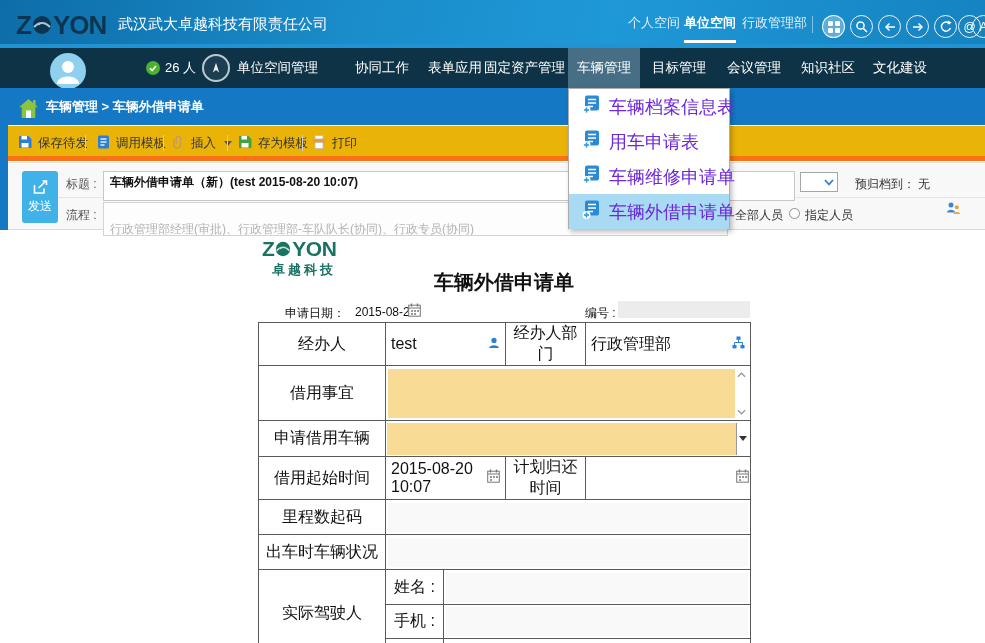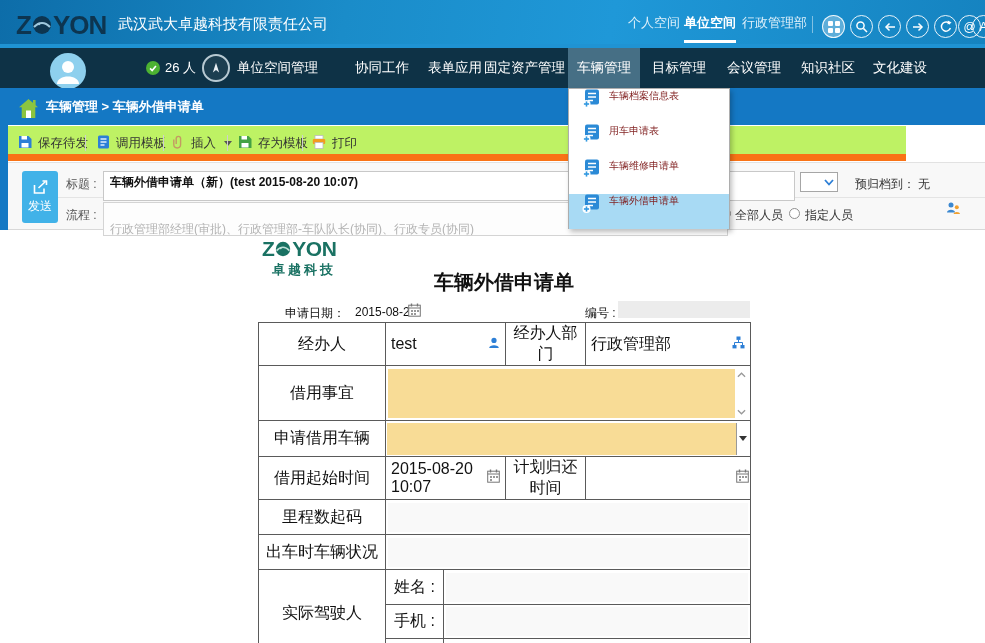--- a/index.html
+++ b/index.html
@@ -37,22 +37,22 @@
     font-size:13.5px;cursor:pointer;white-space:nowrap}
   .navactive-bg{position:absolute;left:568px;top:48px;width:72px;height:40px;background:#466f85}
 
   
   .crumbbar{position:absolute;left:0;top:88px;width:985px;height:37px;background:#1478c4}
   .crumbtext{position:absolute;left:46px;top:88px;height:37px;line-height:37px;color:#fff;
     font-size:13px;font-weight:bold}
   .leftstrip{position:absolute;left:0;top:125px;width:8px;height:105px;background:#1478c4}
 
   
-  .toolbar{position:absolute;left:8px;top:126px;width:898px;height:35px;background:#bef264;
-    border-bottom:7px solid #f97316}
+  .toolbar{position:absolute;left:8px;top:126px;width:977px;height:35px;background:#eab308;
+    border-bottom:5px solid #f97316}
   .tb-item{position:absolute;top:0;height:34px;display:flex;align-items:center;gap:6px;
     font-size:12.5px;color:#333;cursor:pointer;white-space:nowrap}
   .tb-sep{position:absolute;top:9px;width:1px;height:16px;background:#cfcfcf}
   .caret{width:0;height:0;border-left:4px solid transparent;border-right:4px solid transparent;
     border-top:5px solid #555;margin-left:2px}
 
   
   .panel{position:absolute;left:8px;top:162px;width:977px;height:68px;background:#f8f8f8;
     border-top:1px solid #e2e2e2;border-bottom:1px solid #d8d8d8}
   .panel .rowline{position:absolute;left:50px;top:34px;right:0;height:1px;background:#e4e4e4}
@@ -100,22 +100,22 @@
   .tri-down{width:0;height:0;border-left:4px solid transparent;border-right:4px solid transparent;
     border-top:5px solid #333}
   .ret-wrap{position:relative;height:100%}
   .ret-yellow{position:absolute;left:1px;top:2px;bottom:2px;right:16px;background:#f8dc96;cursor:text}
   .ret-cal{position:absolute;right:1px;top:50%;transform:translateY(-50%)}
   .empty-input{margin:2px;height:29px;background:#f9f9f9;cursor:text}
 
   
   .menu{position:absolute;left:568px;top:88px;width:162px;height:141px;background:#fff;
     border:1px solid #adadad;box-shadow:2px 3px 5px rgba(0,0,0,.25);z-index:50}
-  .menu-item{height:35px;display:flex;align-items:flex-start;gap:9px;padding-left:13px;
-    font-size:10px;color:#7f1d1d;cursor:pointer;white-space:nowrap}
+  .menu-item{height:35px;display:flex;align-items:center;gap:9px;padding-left:13px;
+    font-size:18px;color:#6d28d9;cursor:pointer;white-space:nowrap}
   .menu-item.active{background:#a8daf4}
 </style>
 </head>
 <body>
 
 <div id="screen">
 
   <div class="topbar">
     <div class="topbar-edge"></div>
     <div class="brand">

